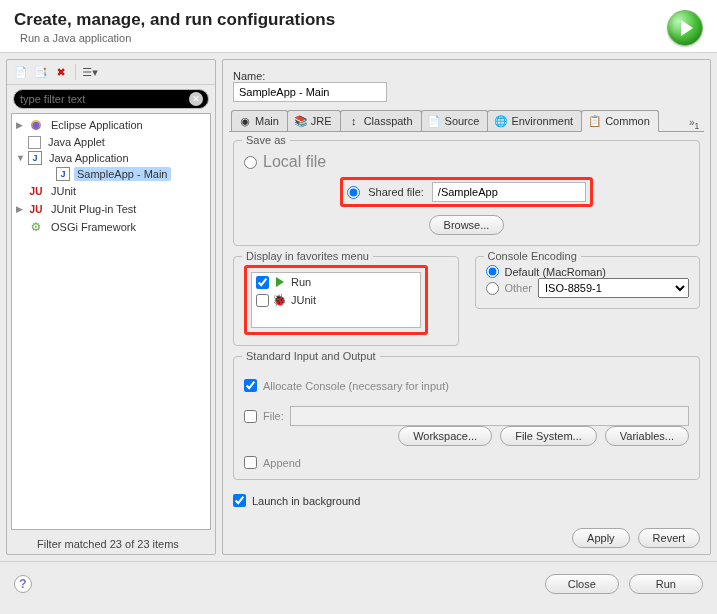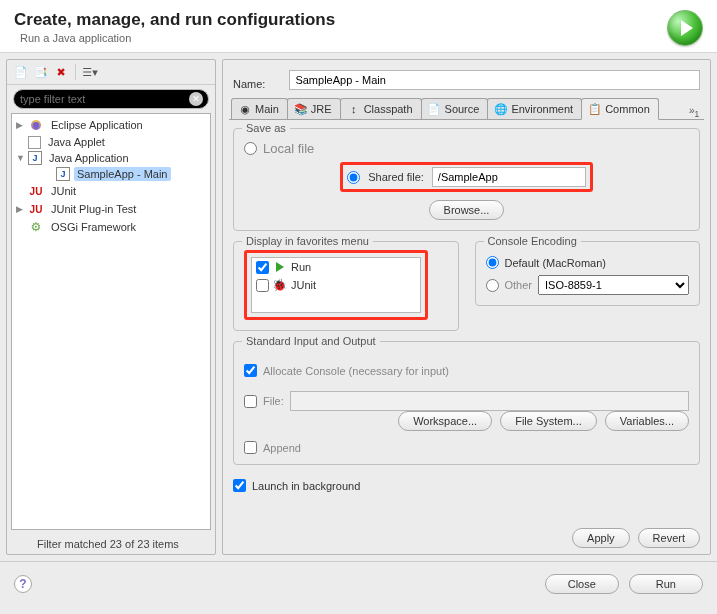--- a/index.html
+++ b/index.html
@@ -98,21 +98,21 @@
 }
 .tree-label { padding: 1px 3px; }
 .filter-status { padding: 4px 6px; font-size:11px; color:#444;margin-left:24px; }
 
 .right-panel {
   flex: 1;
   display: flex;
   flex-direction: column;
   padding: 6px;
 }
-.name-row { display:flex; align-items:flex-end; gap:24px; padding: 4px 4px 8px 4px;}
+.name-row { display:flex; align-items:flex-start; gap:0; padding: 4px 4px 8px 4px; flex-direction: column;}
 .name-row label { font-size:11px; }
 .name-row input { flex:1; border:1px solid #b8b8b8; padding:3px 5px; font-size:11px; background:#fff; }
 
 .tabs { display:flex; align-items:flex-end; border-bottom: 1px solid #a0a0a0; padding-left:2px;}
 .tab {
   display:flex;align-items:center;gap:3px;
   padding: 3px 8px 3px 6px;
   background:#e3e3e3;
   border:1px solid #a0a0a0;
   border-bottom:none;
@@ -138,21 +138,21 @@
 .group-title {
   position:absolute;
   top:-7px; left:8px;
   background:#ececec;
   padding: 0 4px;
   font-size:11px;
   color:#555;
 }
 .radio-row { display:flex; align-items:center; gap:6px; margin-top:4px; }
 .radio-row input[type=radio]{ margin:0; }
-.radio-row label { font-size:13px; color:#888; }
+.radio-row label { font-size:16px; color:#888; }
 .shared-row { display:flex; align-items:center; gap:8px; margin-top:6px;flex-direction:column;}
 .shared-row input[type=text]{ flex:1; border:1px solid #b8b8b8; padding:3px 5px; font-size:11px; background:#fff; }
 
 .highlight-red {
   border: 3px solid #ff3020;
   border-radius: 3px;
   padding: 4px;
 }
 .highlight-red.tight{ padding:2px 4px; }
 
@@ -173,21 +173,21 @@
   background:#fff; border:1px solid #b8b8b8;
   height:56px; width:170px;
   display:inline-block;
 }
 .fav-item { display:flex; align-items:center; gap:4px; padding:2px 4px; font-size:11px;}
 .fav-item input{margin:0;}
 .fav-ico { width:14px;height:14px; display:inline-flex;align-items:center;justify-content:center;}
 .play{ width:0;height:0;border-left:8px solid #39a22d;border-top:5px solid transparent;border-bottom:5px solid transparent;}
 .bug{ color:#1a8a33; font-size:12px; }
 
-.encoding-row { display:flex;align-items:center;gap:6px;margin-top:6px;}
+.encoding-row { display:flex;align-items:center;gap:6px;}
 .encoding-row label{font-size:11px;color:#888;}
 .encoding-row.active label{color:#333;}
 .encoding-row select{ flex:1; font-size:11px; padding:2px; }
 
 .check-row { display:flex;align-items:center;gap:6px; margin-top:14px; font-size:11px;}
 .check-row input{margin:0;}
 .io-input { width:100%; border:1px solid #b8b8b8; padding:3px 5px; font-size:11px; background:#fff; margin-top:4px;}
 .io-input.disabled{ background:#f0f0f0; }
 .io-btns { display:flex; gap:8px; justify-content:flex-end; margin-top:0;}
 

